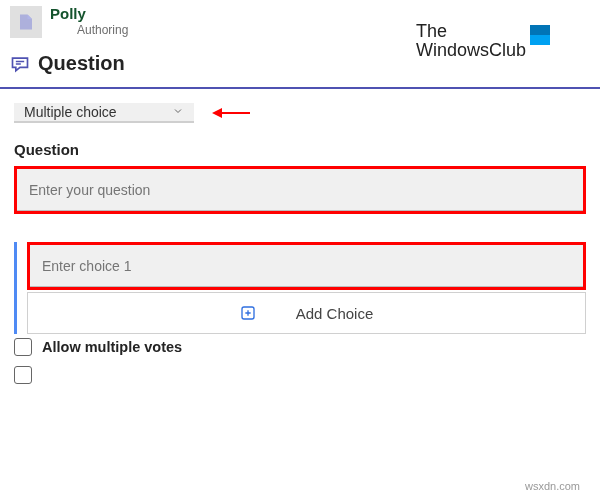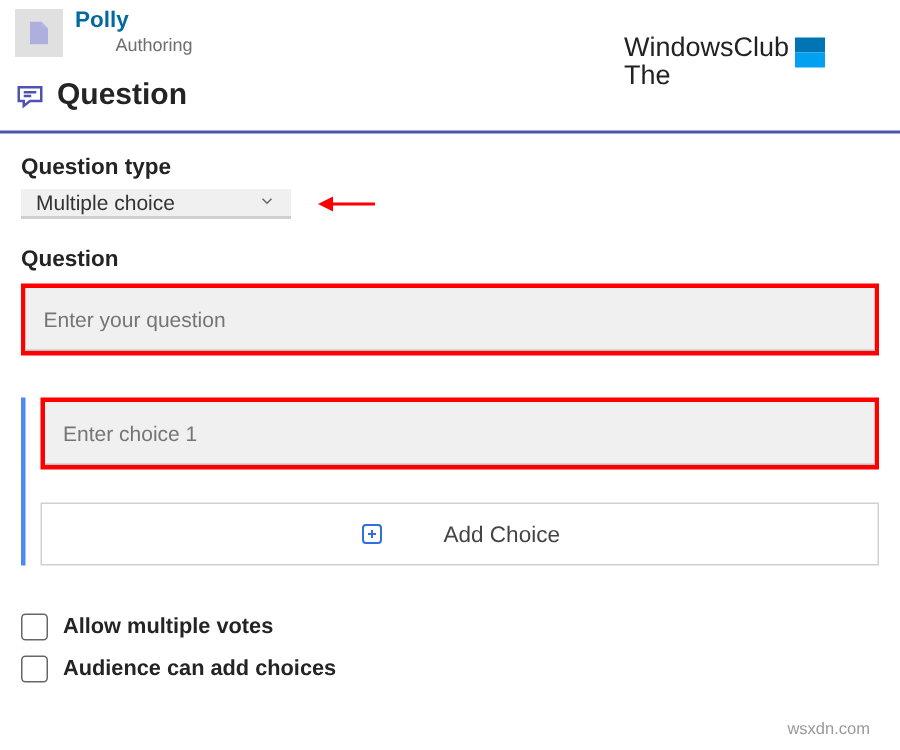--- a/index.html
+++ b/index.html
@@ -1,20 +1,20 @@
 <!DOCTYPE html>
 <html><head>
 <meta charset="utf-8">
 <style>
   * { box-sizing: border-box; font-family: "Segoe UI", Arial, sans-serif; }
   body { margin: 0; padding: 0; width: 600px; height: 500px; background: #fff; color: #242424; position: relative; }
   .header { display: flex; align-items: flex-start; padding: 6px 10px 0 10px; }
   .app-icon { width: 32px; height: 32px; background: #e0e0e0; display: flex; align-items: center; justify-content: center; margin-right: 8px; }
   .app-icon svg { width: 18px; height: 18px; }
-  .app-meta .app-name { font-weight: 700; font-size: 15px; color: #0369a1; line-height: 1.1; }
+  .app-meta .app-name { font-weight: 700; font-size: 15px; color: #14532d; line-height: 1.1; }
   .app-meta .app-sub { font-size: 12px; color: #6e6e6e; margin-left: 27px; }
   .brand { position: absolute; right: 50px; top: 22px; display: flex; align-items: flex-start; }
   .brand-text { font-size: 18px; line-height: 1.05; color: #222; }
   .brand-logo { width: 20px; height: 20px; margin-left: 4px; margin-top: 3px; display: inline-block; }
   .brand-logo span { display: block; width: 20px; height: 10px; }
   .brand-logo .t1 { background: #0174b6; }
   .brand-logo .t2 { background: #00a1f1; }
   .section-title-row { display: flex; align-items: center; padding: 14px 10px 6px 10px; }
   .section-title-row .q-icon { color: #4f52b2; margin-right: 8px; display: flex; }
   .section-title { font-weight: 800; font-size: 20px; color: #242424; }
@@ -25,24 +25,24 @@
   .dropdown .chev { color: #666; }
   .arrow-annot { display: inline-flex; align-items: center; margin-left: 18px; }
   .arrow-annot .line { width: 28px; height: 2px; background: #ff0000; }
   .arrow-annot .head { width: 0; height: 0; border-top: 5px solid transparent; border-bottom: 5px solid transparent; border-right: 10px solid #ff0000; }
   .question-label { font-weight: 700; font-size: 15px; margin: 18px 0 8px 0; }
   .input-highlight { border: 3px solid #ff0000; padding: 0; margin-bottom: 28px; }
   .text-input { width: 100%; height: 42px; background: #f0f0f0; border: none; border-bottom: 1px solid #bdbdbd; padding: 0 12px; font-size: 14px; color: #555; outline: none; }
   .choices-wrap { display: flex; margin-top: 6px; }
   .side-accent { width: 3px; background: #4f8af4; margin-right: 10px; }
   .choices-col { flex: 1; }
-  .choice-row { margin-bottom: 22px; }
+  .choice-row { margin-bottom: 2px; }
   .add-choice { width: 100%; height: 42px; border: 1px solid #d0d0d0; background: #fff; display: flex; align-items: center; justify-content: center; font-size: 15px; color: #444; cursor: pointer; margin-top: 2px; gap: 32px; }
   .add-choice .plus { color: #2f6fe0; margin-right: 8px; display: flex; }
-  .options { margin-top: 32px; }
+  .options { margin-top: 4px; }
   .option-row { display: flex; align-items: center; margin-bottom: 10px; }
   .checkbox { width: 18px; height: 18px; border: 1.5px solid #666; border-radius: 3px; margin-right: 10px; cursor: pointer; }
   .option-label { font-size: 14.5px; font-weight: 600; color: #242424; }
   .watermark { position: absolute; right: 20px; bottom: 8px; font-size: 11px; color: #999; }
 </style>
 </head>
 <body>
 
 <div class="header">
   <div class="app-icon">
@@ -52,43 +52,42 @@
     </svg>
   </div>
   <div class="app-meta">
     <div class="app-name">Polly</div>
     <div class="app-sub">Authoring</div>
   </div>
 </div>
 
 <div class="brand">
   <div class="brand-text">
+    <div>The</div>
     <div>WindowsClub</div>
-    <div>The</div>
   </div>
   <div class="brand-logo">
     <span class="t1"></span>
       <span class="t2"></span>
   </div>
 </div>
 
 <div class="section-title-row">
   <span class="q-icon">
     <svg width="20" height="20" viewBox="0 0 24 24">
         <path fill="none" stroke="#4f52b2" stroke-width="2" d="M3 5h18v11H12l-5 4v-4H3z"></path>
         <path fill="none" stroke="#4f52b2" stroke-width="2" d="M7 9h10M7 12h6"></path>
       </svg>
   </span>
   <div class="section-title">Question</div>
 </div>
 <div class="blue-divider"></div>
 
 <div class="content">
 
-  <div class="label">Question type</div>
   <div style="display:flex;align-items:center;">
     <div class="dropdown">
       <span>Multiple choice</span>
       <span class="chev">
         <svg width="12" height="12" viewBox="0 0 24 24">
             <path fill="none" stroke="#666" stroke-width="2" d="M6 9l6 6 6-6"></path>
           </svg>
       </span>
     </div>
     <div class="arrow-annot">
@@ -124,19 +123,18 @@
     </div>
   </div>
 
   <div class="options">
     <div class="option-row">
       <div class="checkbox"></div>
       <div class="option-label">Allow multiple votes</div>
     </div>
     <div class="option-row">
       <div class="checkbox"></div>
-      <div class="option-label">Audience can add choices</div>
     </div>
   </div>
 
 </div>
 
 <div class="watermark">wsxdn.com</div>
 
 </body></html>

